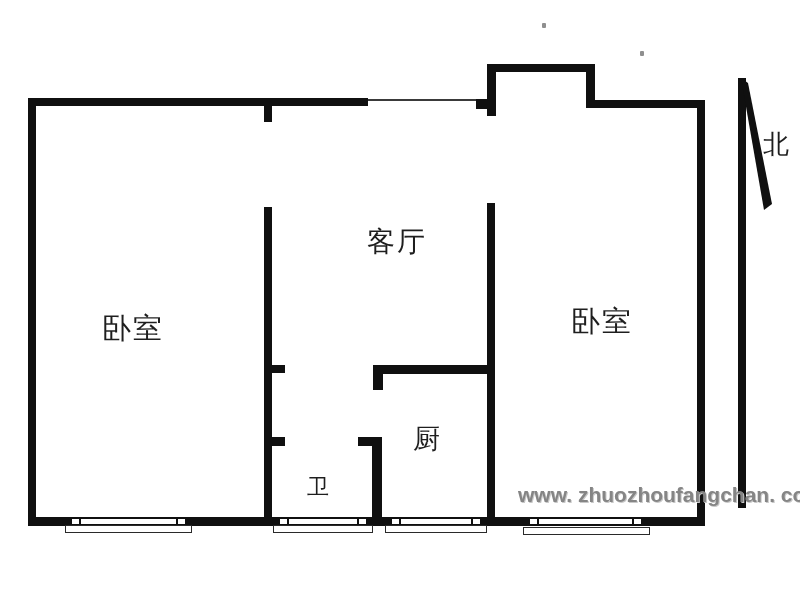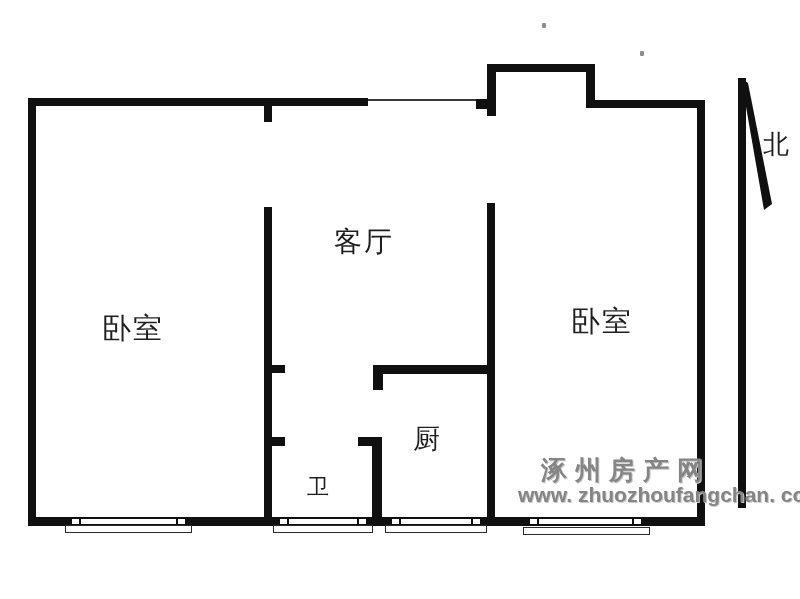--- a/index.html
+++ b/index.html
@@ -10,21 +10,21 @@
   .wall{position:absolute;background:#101010;}
   .thinline{position:absolute;background:#3a3a3a;}
   .window-band{position:absolute;height:9px;box-sizing:border-box;background:#fff;
     border-top:2px solid #101010;border-bottom:2px solid #101010;}
   .window-cap{position:absolute;width:11px;height:9px;box-sizing:border-box;
     background:#fff;border:2px solid #101010;}
   .window-sill{position:absolute;height:8px;box-sizing:border-box;
     background:#fff;border:1px solid #2a2a2a;}
   .room-label{position:absolute;color:#1e1e1e;line-height:1;white-space:nowrap;}
   .lbl-bedroom-left{left:102px;top:314px;font-size:29px;letter-spacing:2px;}
-  .lbl-living{left:334px;top:228px;font-size:28px;letter-spacing:2px;}
+  .lbl-living{left:367px;top:228px;font-size:28px;letter-spacing:2px;}
   .lbl-bedroom-right{left:571px;top:307px;font-size:29px;letter-spacing:2px;}
   .lbl-kitchen{left:413px;top:426px;font-size:27px;}
   .lbl-bath{left:307px;top:476px;font-size:22px;}
   .lbl-north{left:763px;top:132px;font-size:26px;}
   .north-svg{position:absolute;left:720px;top:68px;}
   .watermark{position:absolute;color:#858585;font-weight:bold;
     font-family:"Liberation Sans","DejaVu Sans",sans-serif;
     text-shadow:1px 1px 0 #c8c8c8;line-height:1;white-space:nowrap;}
   .wm1{left:538px;top:457px;width:176px;text-align:center;font-size:26px;letter-spacing:8px;}
   .wm2{left:518px;top:484px;width:256px;text-align:center;font-size:21px;letter-spacing:0px;}
@@ -88,19 +88,18 @@
     <polygon points="21,10 28,15 52,136 44,142" fill="#101010"></polygon>
   </svg>
 
   <div class="room-label lbl-bedroom-left">卧室</div>
   <div class="room-label lbl-living">客厅</div>
   <div class="room-label lbl-bedroom-right">卧室</div>
   <div class="room-label lbl-kitchen">厨</div>
   <div class="room-label lbl-bath">卫</div>
   <div class="room-label lbl-north">北</div>
 
-  <div class="watermark wm1">涿州房产网</div>
   <div class="watermark wm2">www. zhuozhoufangchan. com</div>
 
   <div class="speck" style="left:542px;top:23px;"></div>
   <div class="speck" style="left:640px;top:51px;"></div>
 
 </div>
 
 </body></html>

